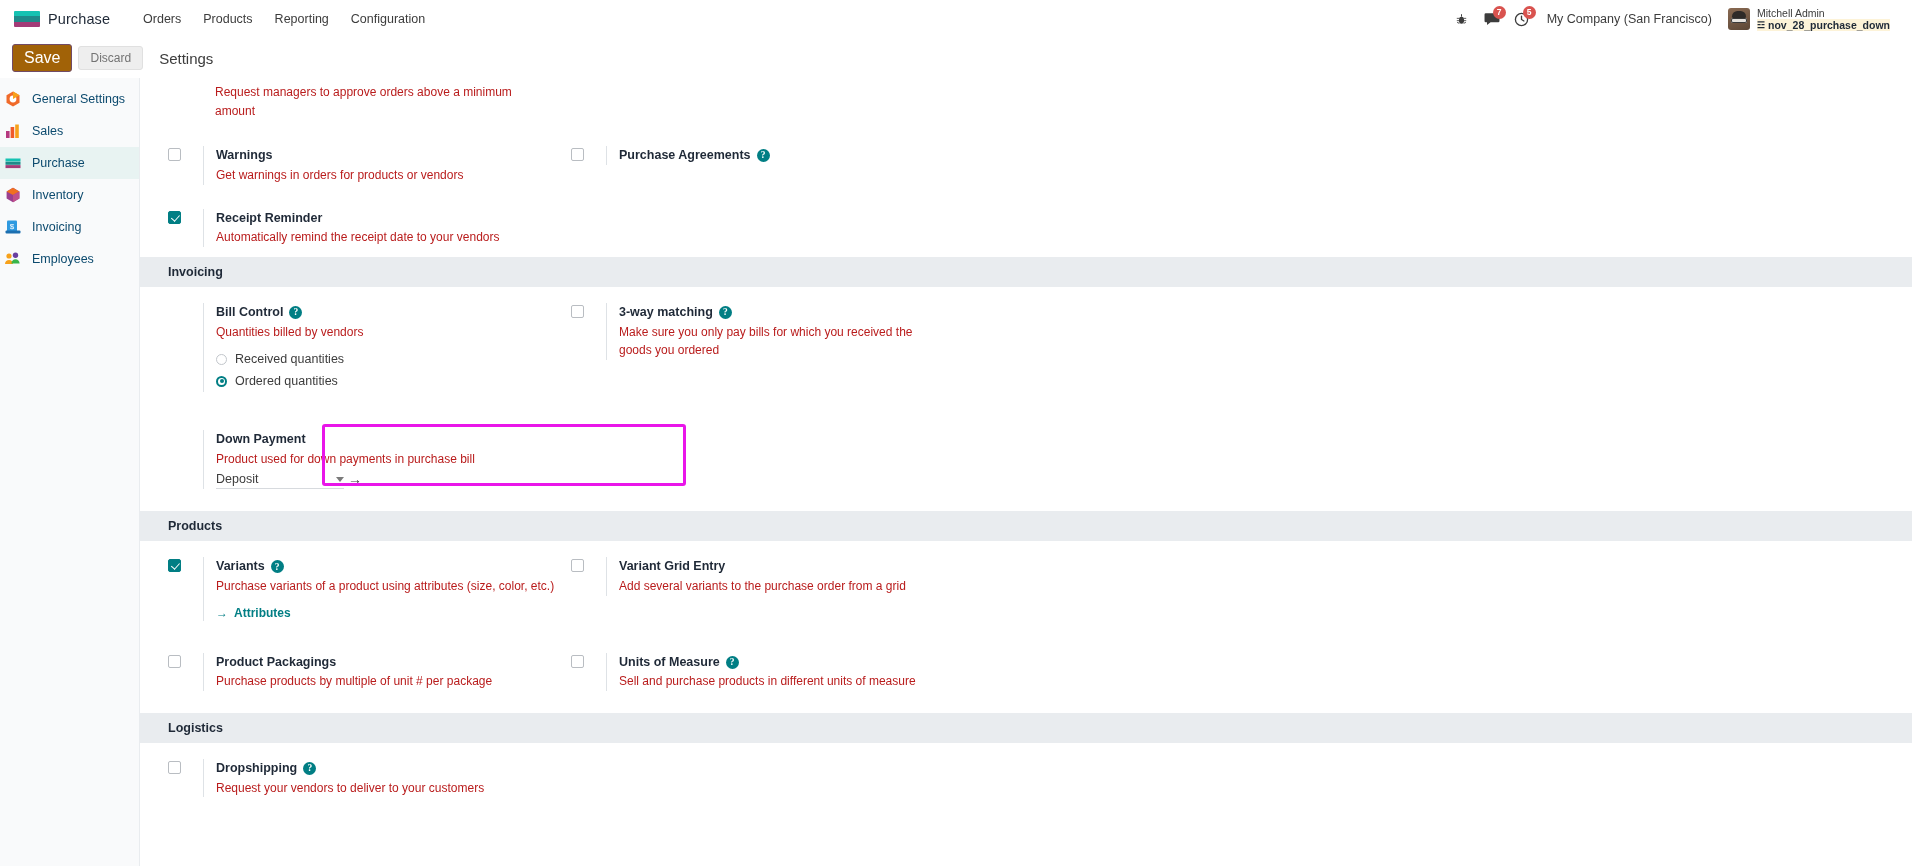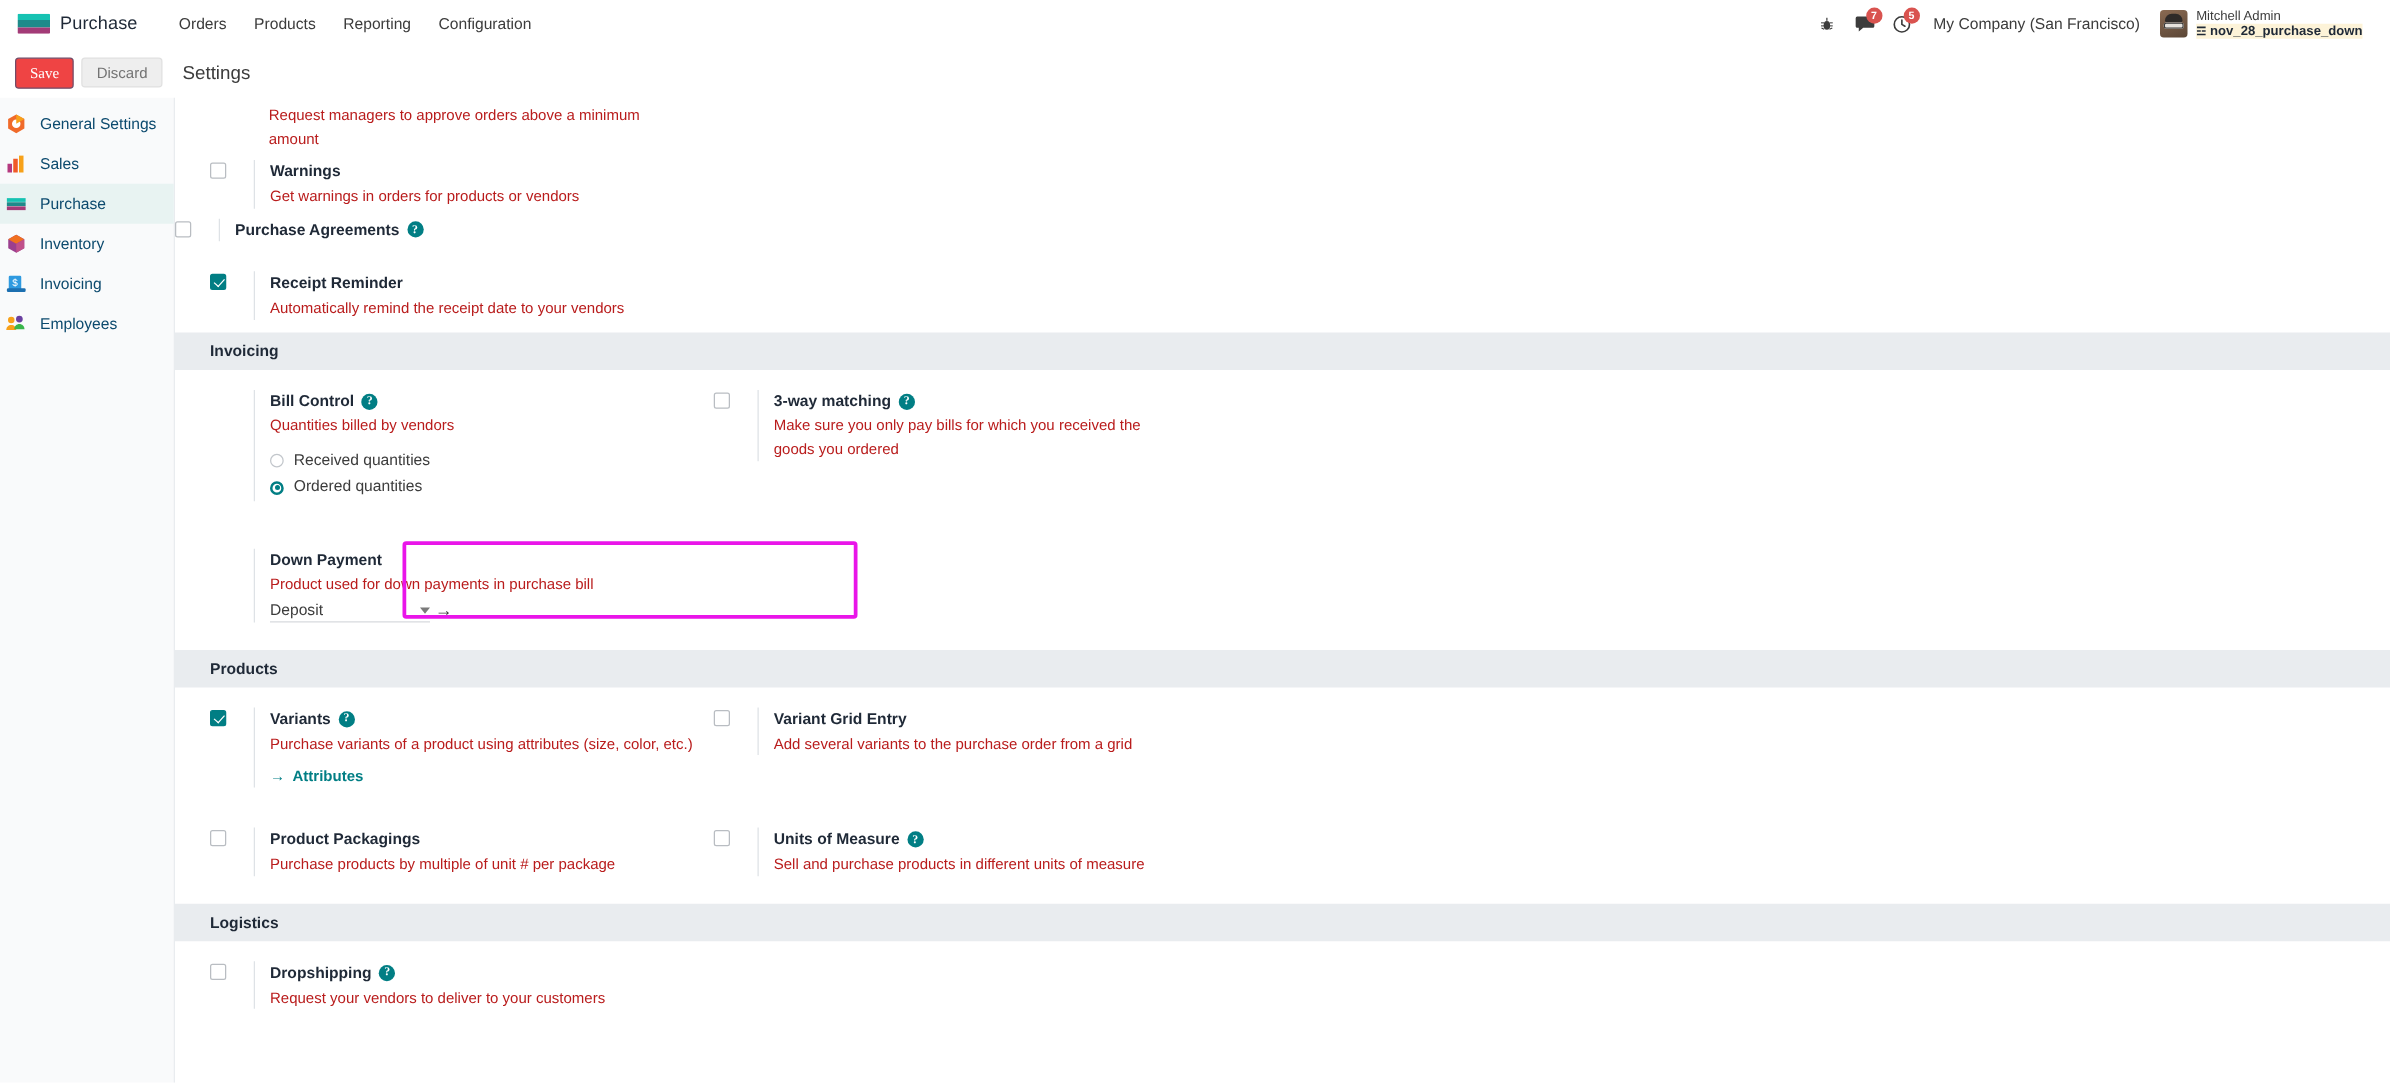--- a/index.html
+++ b/index.html
@@ -78,23 +78,23 @@
   .db-icon { font-size: 9px; }
 
   
   .control-panel {
     position: absolute; top: 38px; left: 0; right: 0; height: 40px;
     background: #ffffff;
     display: flex; align-items: center;
     padding: 0 12px; z-index: 25;
   }
   .btn-save {
-    background: #ef4444; color: #ffffff; border: 1px solid #714b67;
-    font-size: 12px; padding: 4px 11px; border-radius: 3px;
-    cursor: pointer; font-family: Liberation Serif, serif;
+    background: #a16207; color: #ffffff; border: 1px solid #714b67;
+    font-size: 16px; padding: 4px 11px; border-radius: 3px;
+    cursor: pointer; font-family: Liberation Sans, sans-serif;
   }
   .btn-discard {
     background: #eeeeee; color: #737373; border: 1px solid #e0e0e0;
     font-size: 12px; padding: 4px 11px; border-radius: 3px;
     margin-left: 6px; cursor: pointer; font-family: inherit;
   }
   .cp-title {
     font-size: 15px; color: #3c3c3c; margin-left: 16px; font-weight: 400;
   }
   .search-wrap {
@@ -373,21 +373,21 @@
           <div class="cb-slot">
               <span class="chk"></span>
             </div>
           <div class="setting-body" style="border-left:none;">
             <div class="s-desc">Request managers to approve orders above a minimum amount</div>
           </div>
         </div>
       </div>
     </div>
 
-    <div class="row2" style="flex-direction:column;">
+    <div class="row2" style="margin-top:18px;">
       <div class="col col-left">
         <div class="setting">
           <div class="cb-slot">
               <span class="chk"></span>
             </div>
           <div class="setting-body">
             <div class="s-title">Warnings</div>
             <div class="s-desc">Get warnings in orders for products or vendors</div>
           </div>
         </div>

